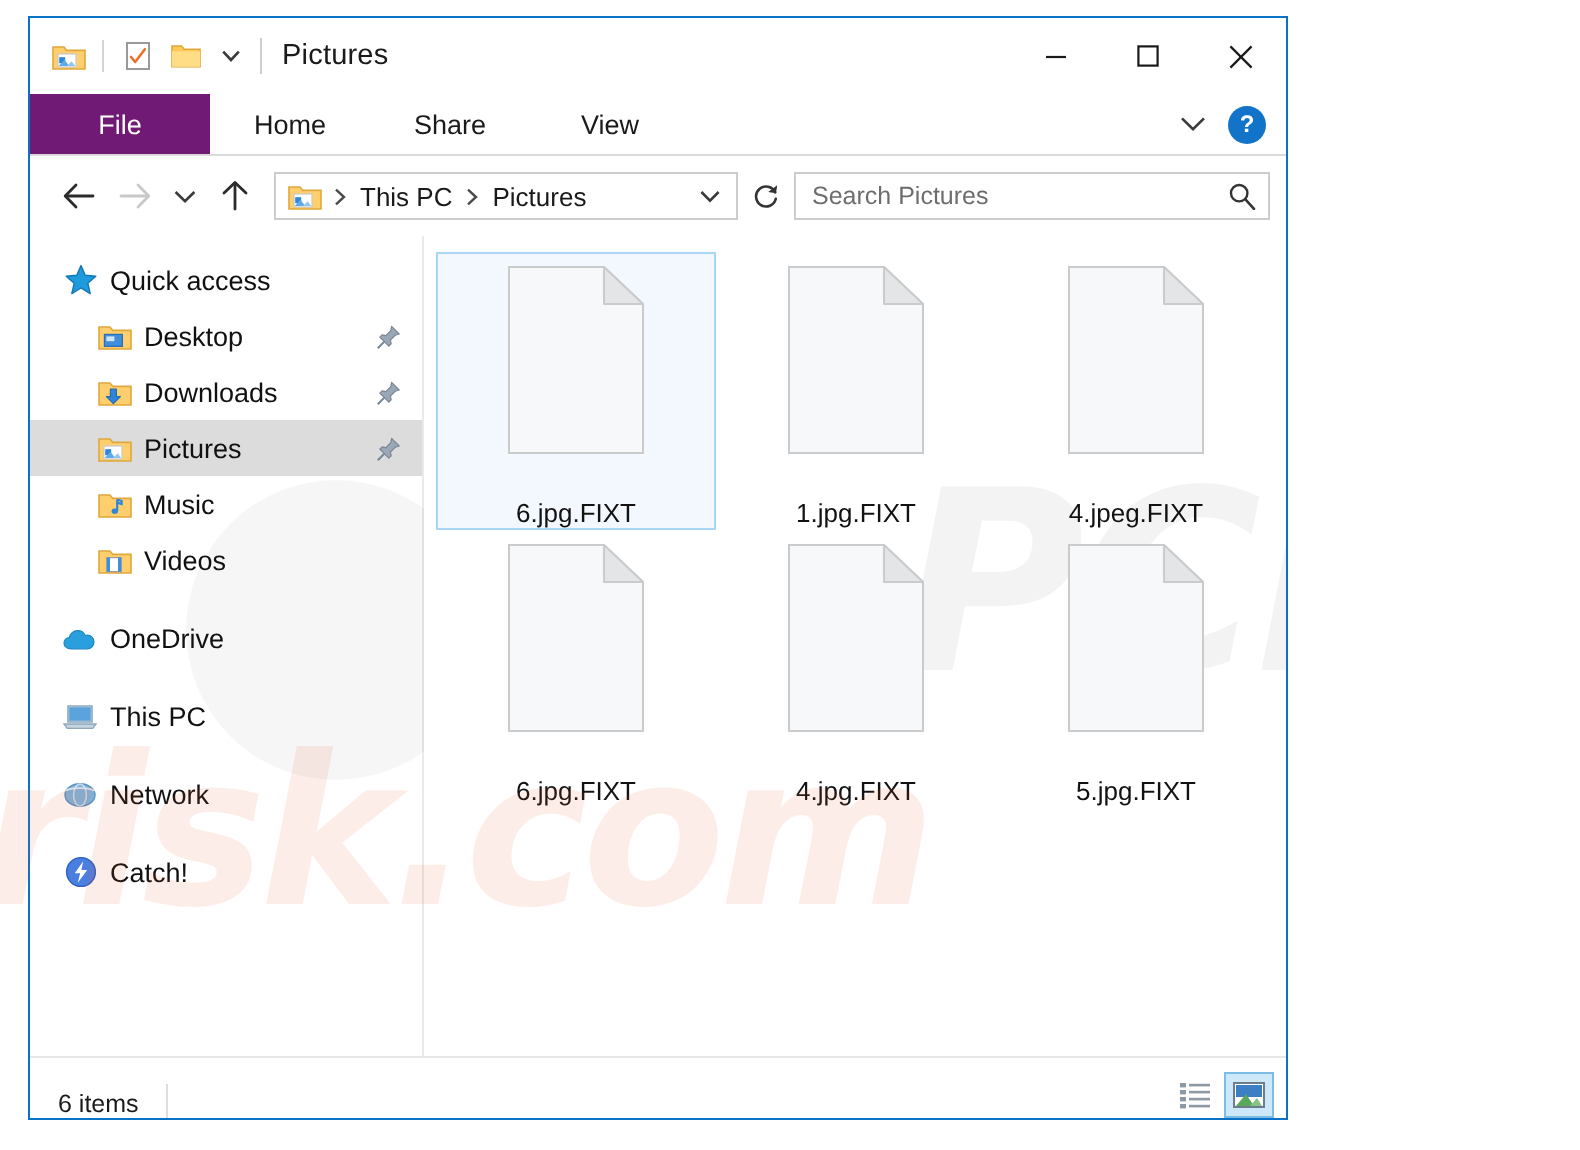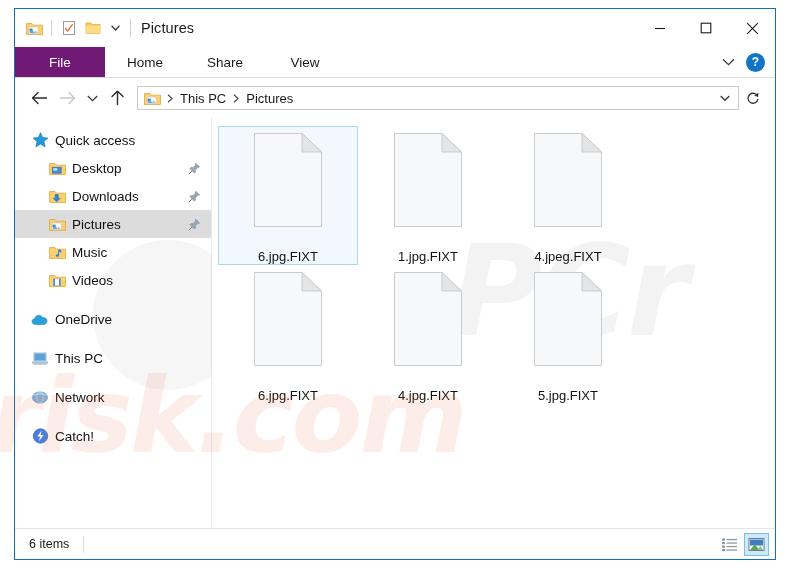--- a/index.html
+++ b/index.html
@@ -13,21 +13,21 @@
     font-family: "Liberation Sans", sans-serif;
     overflow: hidden;
     position: relative;
   }
 
   
   #explorer-window {
     position: absolute;
     left: 14px;
     top: 8px;
-    width: 762px;
+    width: 630px;
     height: 552px;
     background: #ffffff;
     border: 1px solid #0b71c4;
     box-sizing: border-box;
     display: flex;
     flex-direction: column;
     overflow: hidden;
   }
 
   
@@ -320,21 +320,21 @@
     white-space: nowrap;
   }
 
   
   .statusbar {
     height: 30px;
     min-height: 30px;
     border-top: 1px solid #e6e6e6;
     background: #ffffff;
     display: flex;
-    align-items: center;
+    align-items: flex-end;
     padding: 0 6px 0 14px;
     position: relative;
   }
   .status-text {
     font-size: 12.5px;
     color: #1a1a1a;
   }
   .status-sep {
     width: 1px;
     height: 17px;
@@ -527,20 +527,29 @@
       </span>
     </div>
 
     <div class="refresh-btn">
       <svg width="14" height="14" viewBox="0 0 14 14">
         <path d="M11.6 5.2 A5 5 0 1 0 11.9 8.4" fill="none" stroke="#333" stroke-width="1.3" stroke-linecap="round"></path>
         <path d="M12.6 1.6 L12.0 5.6 L8.1 5.0 Z" fill="#333"></path>
       </svg>
     </div>
 
+    <div class="searchbox">
+      <span class="search-text">Search Pictures</span>
+      <span style="display:flex;align-items:center;">
+        <svg width="14" height="14" viewBox="0 0 14 14">
+            <circle cx="5.6" cy="5.6" r="4.1" fill="none" stroke="#333" stroke-width="1.2"></circle>
+            <line x1="8.7" y1="8.7" x2="13" y2="13.4" stroke="#333" stroke-width="1.3" stroke-linecap="round"></line>
+          </svg>
+      </span>
+    </div>
   </div>
 
   <div class="content">
 
     <div id="wm-circle"></div>
 
     <div class="sidebar">
 
       <div class="nav-row">
         <span class="ico">

